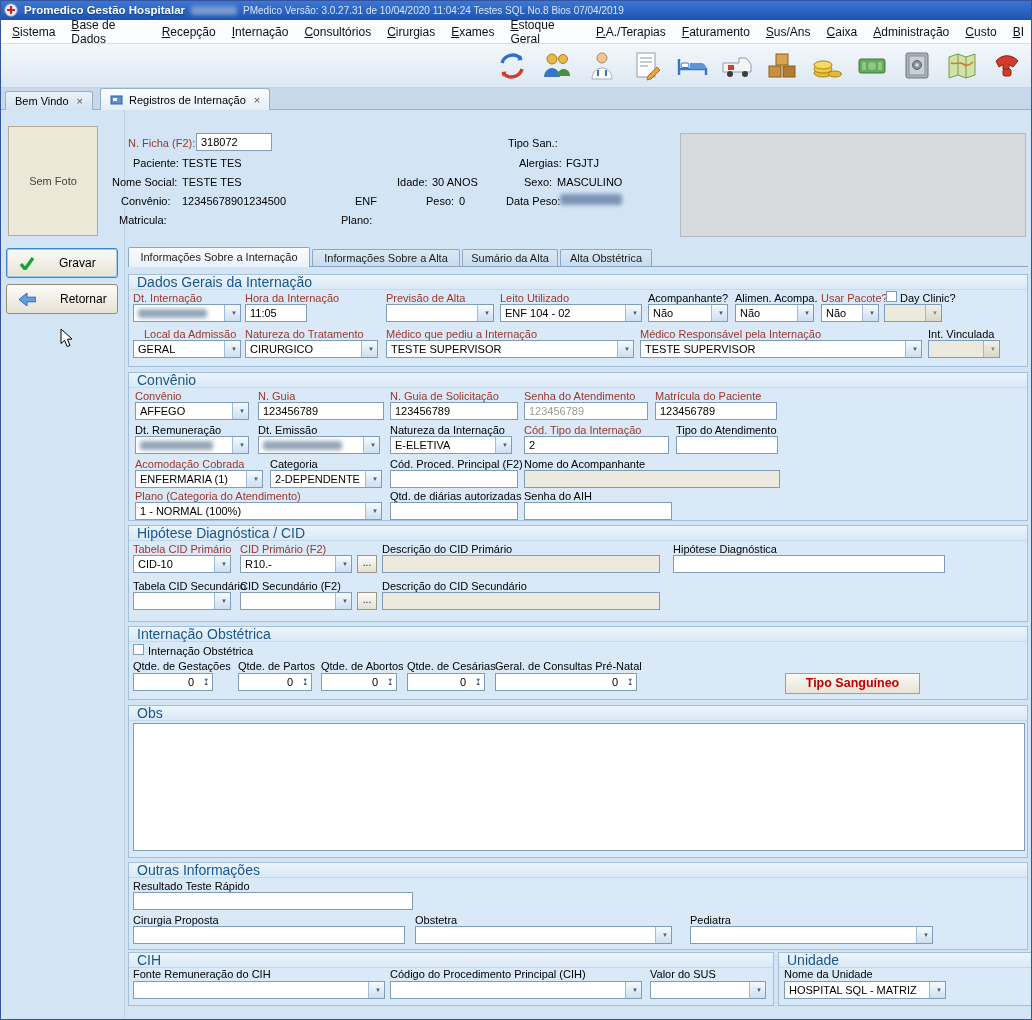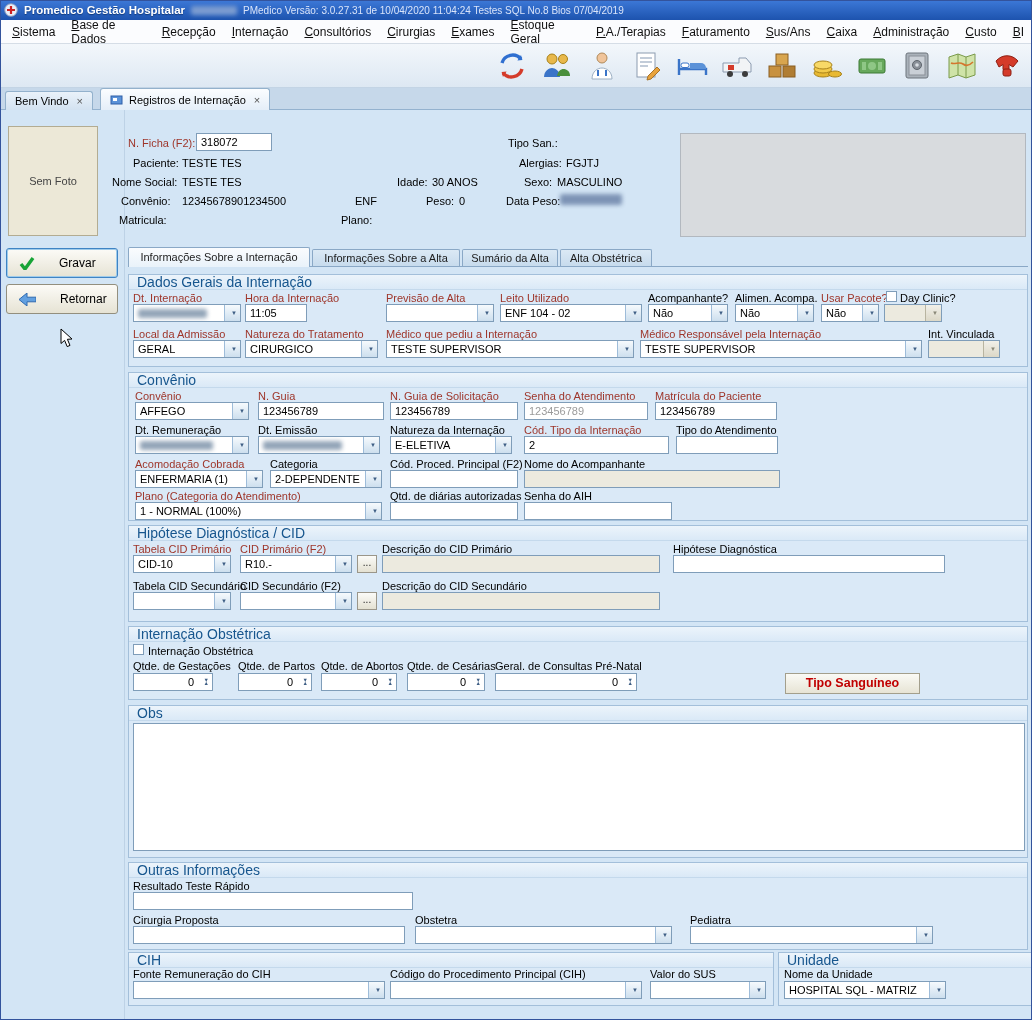--- a/index.html
+++ b/index.html
@@ -264,21 +264,21 @@
   <div class="cb" style="left:886px;top:291px"></div>
   <div class="lb" style="left:900px;top:292px">Day Clinic?</div>
   <div class="fld combo" style="left:133px;top:304px;width:108px"><span class="redact"></span></div>
   <div class="fld" style="left:245px;top:304px;width:62px">11:05</div>
   <div class="fld combo" style="left:386px;top:304px;width:108px"></div>
   <div class="fld combo" style="left:500px;top:304px;width:142px">ENF 104 - 02</div>
   <div class="fld combo" style="left:648px;top:304px;width:80px">Não</div>
   <div class="fld combo" style="left:735px;top:304px;width:79px">Não</div>
   <div class="fld combo" style="left:821px;top:304px;width:58px">Não</div>
   <div class="fld combo dis" style="left:884px;top:304px;width:58px"></div>
-  <div class="lb rl" style="left:133px;top:328px">Local da Admissão</div>
+  <div class="lb rl" style="left:144px;top:328px">Local da Admissão</div>
   <div class="lb rl" style="left:245px;top:328px">Natureza do Tratamento</div>
   <div class="lb rl" style="left:386px;top:328px">Médico que pediu a Internação</div>
   <div class="lb rl" style="left:640px;top:328px">Médico Responsável pela Internação</div>
   <div class="lb" style="left:928px;top:328px">Int. Vinculada</div>
   <div class="fld combo" style="left:133px;top:340px;width:108px">GERAL</div>
   <div class="fld combo" style="left:245px;top:340px;width:133px">CIRURGICO</div>
   <div class="fld combo" style="left:386px;top:340px;width:248px">TESTE SUPERVISOR</div>
   <div class="fld combo" style="left:640px;top:340px;width:282px">TESTE SUPERVISOR</div>
   <div class="fld combo dis" style="left:928px;top:340px;width:72px"></div>
 

